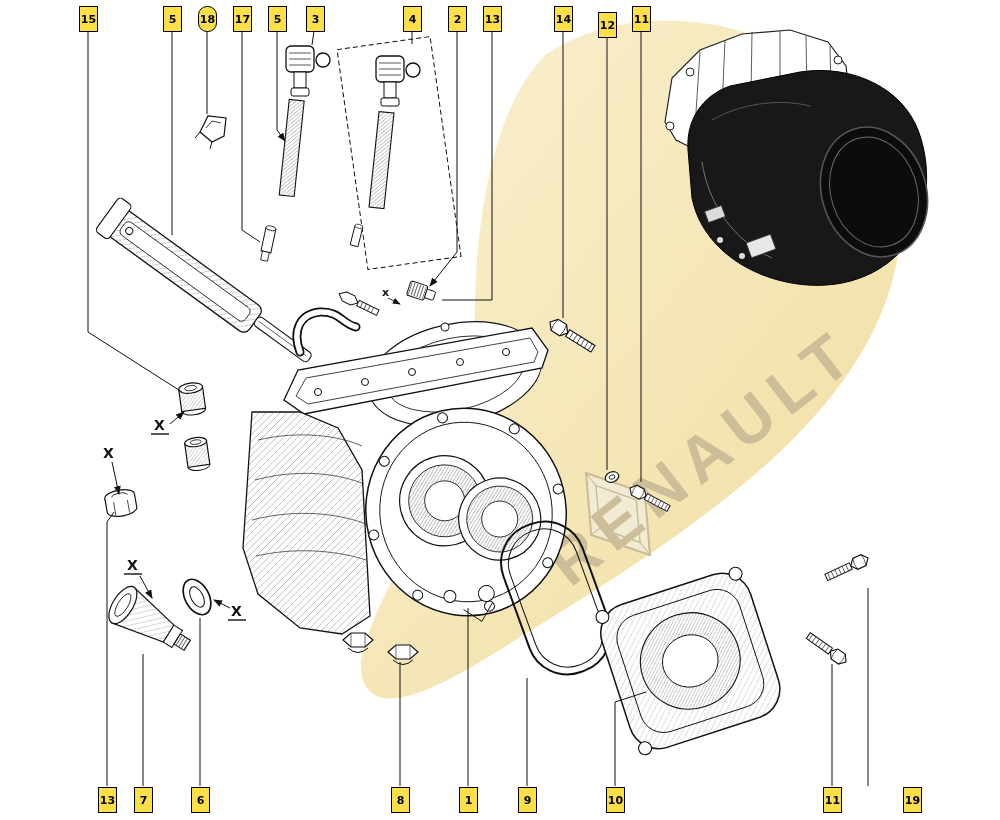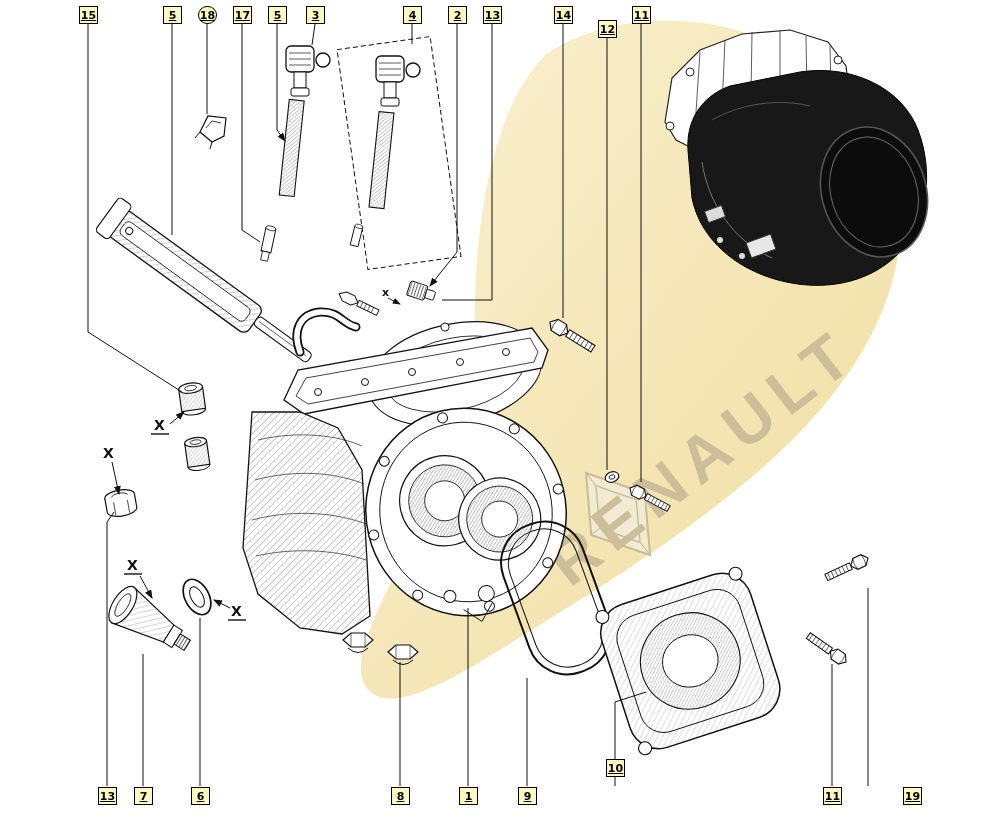--- a/index.html
+++ b/index.html
@@ -2,26 +2,25 @@
 <html><head>
 <meta charset="utf-8">
 <style>
   html,body{margin:0;padding:0;background:#e9e9e9;}
   .stage{
     position:relative;width:1000px;height:820px;background:#fff;overflow:hidden;
     font-family:"Liberation Sans",sans-serif;margin:0 auto;
   }
   .stage svg{position:absolute;left:0;top:0;}
   .callout{
-    position:absolute;width:19px;height:18px;box-sizing:border-box;
-    border:1.7px solid #000;background:#fef9c3;color:#000;
+    position:absolute;width:19px;height:26px;box-sizing:border-box;
+    border:1.7px solid #000;background:#fde047;color:#000;
     font:bold 11px "DejaVu Sans",sans-serif;
     display:flex;align-items:center;justify-content:center;z-index:5;
     cursor:pointer;
-    text-decoration:underline;
   }
   .xmark{font:bold 14px "DejaVu Sans",sans-serif;}
   .xmark-small{font:bold 11px "DejaVu Sans",sans-serif;}
 </style>
 </head>
 <body>
 
 <div class="stage" id="stage">
 
 <svg width="1000" height="820" viewBox="0 0 1000 820">
@@ -330,24 +329,24 @@
 <div class="callout" style="left: 79px; top: 6px;">15</div>
     <div class="callout" style="left: 163px; top: 6px;">5</div>
     <div class="callout" style="left: 198px; top: 6px; border-radius: 9px;">18</div>
     <div class="callout" style="left: 233px; top: 6px;">17</div>
     <div class="callout" style="left: 268px; top: 6px;">5</div>
     <div class="callout" style="left: 306px; top: 6px;">3</div>
     <div class="callout" style="left: 403px; top: 6px;">4</div>
     <div class="callout" style="left: 448px; top: 6px;">2</div>
     <div class="callout" style="left: 483px; top: 6px;">13</div>
     <div class="callout" style="left: 554px; top: 6px;">14</div>
-    <div class="callout" style="left: 598px; top: 20px;">12</div>
+    <div class="callout" style="left: 598px; top: 12px;">12</div>
     <div class="callout" style="left: 632px; top: 6px;">11</div>
     <div class="callout" style="left: 98px; top: 787px;">13</div>
     <div class="callout" style="left: 134px; top: 787px;">7</div>
     <div class="callout" style="left: 191px; top: 787px;">6</div>
     <div class="callout" style="left: 391px; top: 787px;">8</div>
     <div class="callout" style="left: 459px; top: 787px;">1</div>
     <div class="callout" style="left: 518px; top: 787px;">9</div>
-    <div class="callout" style="left: 606px; top: 759px;">10</div>
+    <div class="callout" style="left: 606px; top: 787px;">10</div>
     <div class="callout" style="left: 823px; top: 787px;">11</div>
     <div class="callout" style="left: 859px; top: 787px; margin-left: 44px;">19</div>
   </div>
 
 </body></html>

